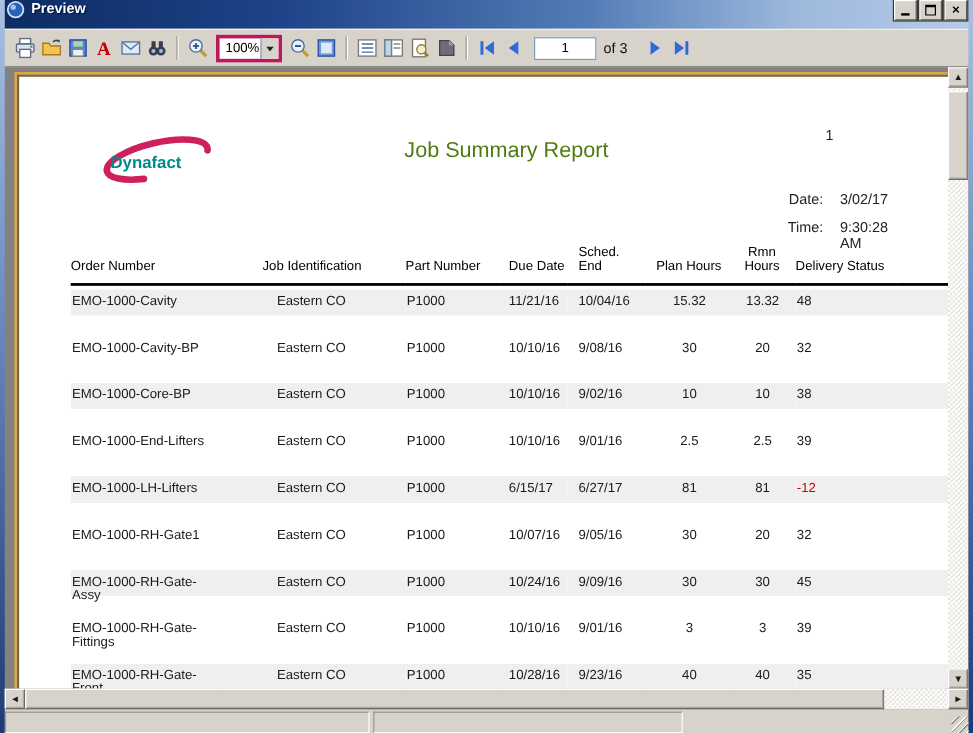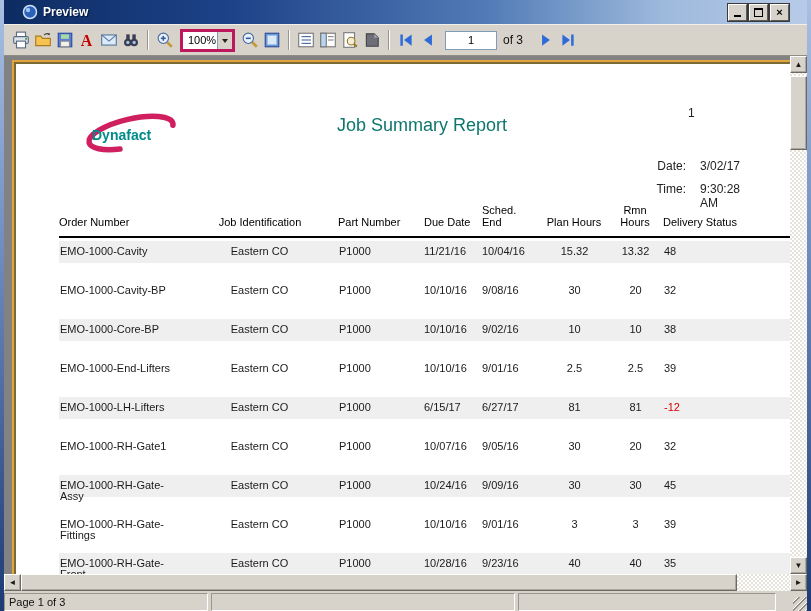--- a/index.html
+++ b/index.html
@@ -2,21 +2,21 @@
 <html><head>
 <meta charset="utf-8">
 <style>
   * { box-sizing: content-box; }
   html,body { margin:0; padding:0; width:811px; height:611px; overflow:hidden;
               font-family:"Liberation Sans", sans-serif; }
   .window { width:803px; height:608px; padding:0 4px 3px 4px;
             background:linear-gradient(180deg,#a9c0e2 0%,#6888bd 45%,#1c3a74 100%); }
 
   
-  .titlebar { height:24px; display:flex; align-items:center; padding:0 18px;
+  .titlebar { height:24px; display:flex; padding:0 1px;
               background:linear-gradient(90deg,#0d2c63 0%,#1d4288 28%,#517bb6 60%,#9db9dc 82%,#b7cbe8 100%); }
   .title-text { color:#fff; font-size:12px; font-weight:bold; margin-left:5px; flex:1;
                 text-shadow:1px 1px 1px #00123a; }
   .win-btn { width:17px; height:15px; margin-left:2px; background:#d7d3ca;
              border:1px solid; border-color:#fff #5a5a5a #5a5a5a #fff; outline:1px solid #3a3a3a;
              display:flex; align-items:center; justify-content:center; padding:0; cursor:default; }
   .glyph-min { width:7px; height:2px; background:#000; margin-top:7px; }
   .glyph-max { width:7px; height:6px; border:1px solid #000; border-top-width:2px; }
   .glyph-x   { font-size:11px; font-weight:bold; color:#000; line-height:10px; }
 
@@ -41,21 +41,21 @@
   
   .preview { position:relative; height:518px; background:#828282; overflow:hidden; }
   .viewport { position:absolute; left:0; top:0; width:786px; height:518px; overflow:hidden; }
   .pagewrap { position:absolute; left:10px; top:6px; }
   .page { position:relative; width:1000px; height:880px; background:#fff;
           border:2px solid #7b6a33; box-shadow:0 0 0 2px #e2a43f; }
 
   .pg-num   { position:absolute; left:672px; top:42px;  font-size:12px; color:#222; }
   .logo     { position:absolute; left:66px;  top:44px; }
   .rpt-title{ position:absolute; left:246px; top:51px; width:320px; text-align:center;
-              font-size:18px; color:#0f766e; }
+              font-size:18px; color:#4d7c0f; }
   .meta-row { position:absolute; font-size:12px; color:#222; }
   .meta-label { position:absolute; left:580px; width:90px; text-align:right; }
   .meta-value { position:absolute; left:684px; }
 
   .tablewrap { position:absolute; left:43px; top:140px; }
   table { border-collapse:collapse; table-layout:fixed; width:940px; font-size:11px; color:#1a1a1a; }
   thead th { font-weight:normal; font-size:11px; vertical-align:bottom; padding:0 0 8px 0;
              border-bottom:2px solid #000; color:#000; }
   tbody td { height:30px; vertical-align:top; padding-top:8px; line-height:11px;
              overflow-wrap:break-word; }
@@ -415,19 +415,18 @@
         <span>◄</span>
       </button>
     <div class="sb-piece hs-thumb"></div>
     <div class="hs-track track-checker"></div>
     <button class="sb-piece hs-right">
         <span>►</span>
       </button>
   </div>
 
   <div class="statusbar">
-    <div class="sb-panel sb-p1">Page 1 of 3</div>
     <div class="sb-panel sb-p2"></div>
     <div class="sb-panel sb-p3"></div>
     <div class="sb-grip"></div>
   </div>
 
 </div>
 
 </body></html>

